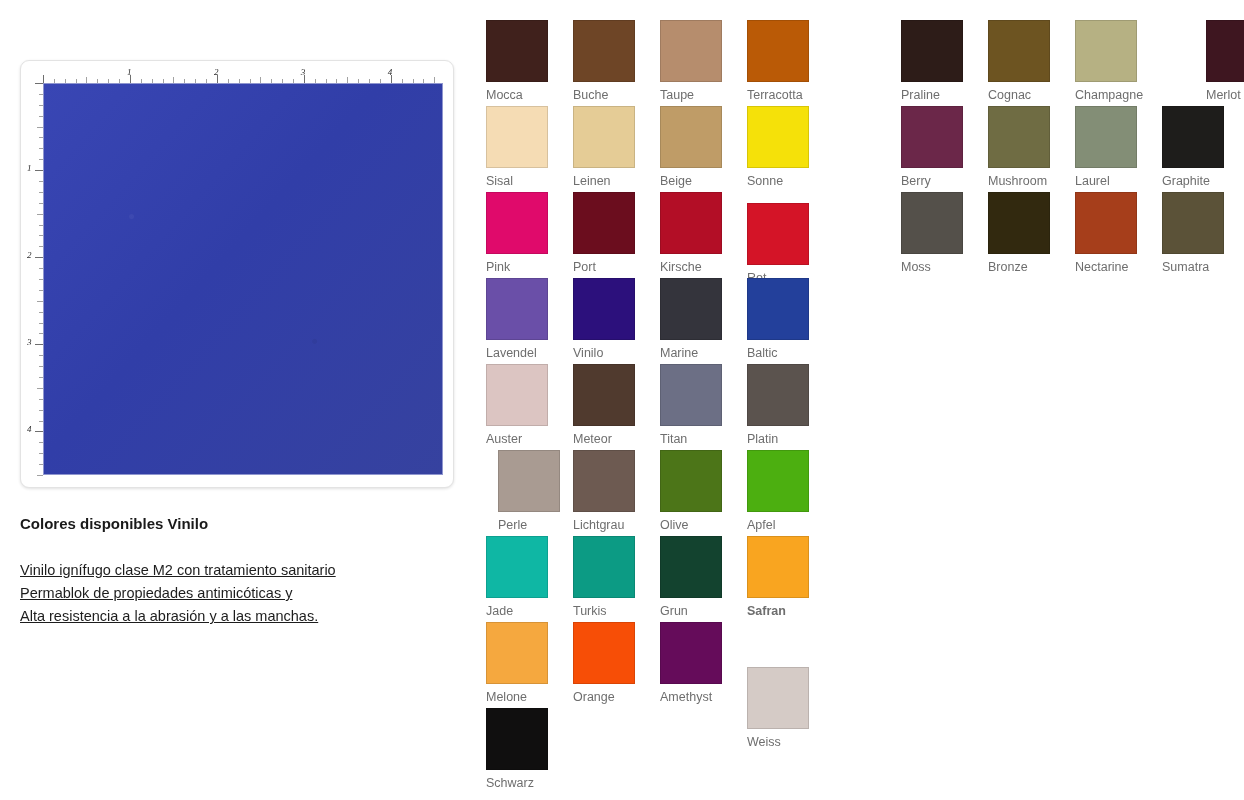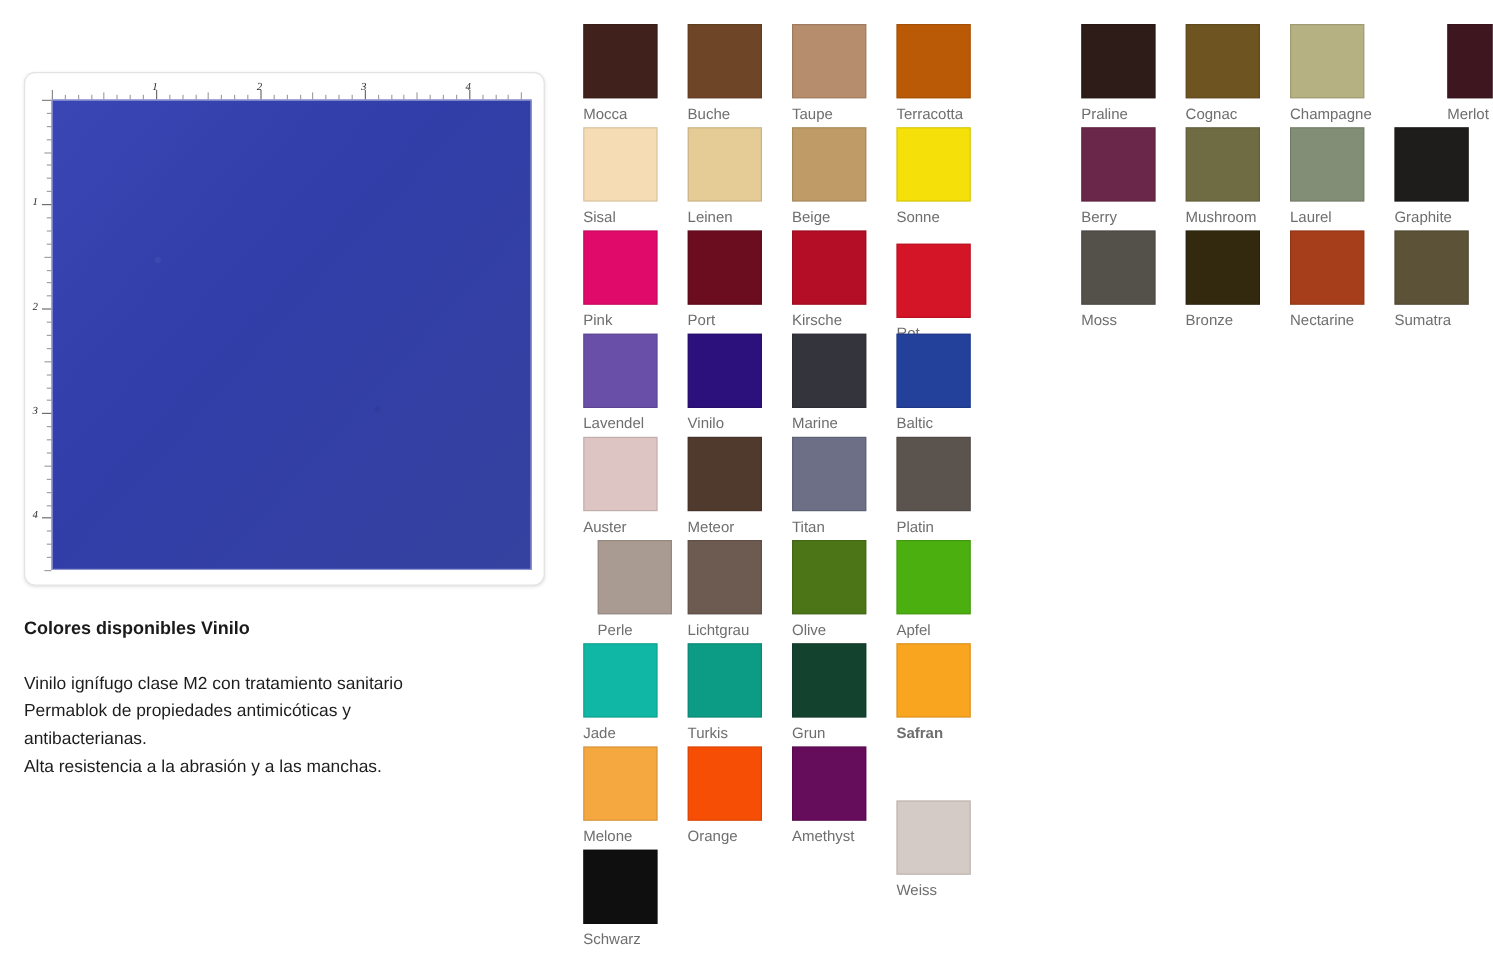--- a/index.html
+++ b/index.html
@@ -58,21 +58,21 @@
     border: 1px solid #8f96cf;
   }
 
   
   #desc-heading {
     position: absolute; left: 20px; top: 515px;
     font-size: 15px; font-weight: bold; color: #1a1a1a;
   }
   #desc-body {
     position: absolute; left: 20px; top: 559px; width: 400px;
-    font-size: 14.5px; color: #1d1d1d; line-height: 23px;
+    font-size: 14.5px; color: #1d1d1d; line-height: 23px; text-decoration: underline;
   }
   #desc-body div { white-space: nowrap; }
 
   
   .swatch-group { position: absolute; }
   #group-main { left: 486px; top: 20px; }
   #group-side { left: 901px; top: 20px; }
 
   .swatch-cell {
     position: absolute; width: 70px;
@@ -184,21 +184,20 @@
           <div class="tick-num" style="top: 341.444px; left: 0px;">4</div>
         </div>
       <div id="main-swatch-color" style="background-color: rgb(51, 64, 173);"></div>
     </div>
 
     <div id="desc-heading">Colores disponibles Vinilo</div>
 
     <div id="desc-body">
         <div>Vinilo ignífugo clase M2 con tratamiento sanitario</div>
         <div>Permablok de propiedades antimicóticas y</div>
-        <div>antibacterianas.</div>
         <div>Alta resistencia a la abrasión y a las manchas.</div>
       </div>
   </div>
 
   <div class="swatch-group" id="group-main">
       <div class="swatch-cell" style="left: 0px; top: 0px;">
         <div class="swatch-chip" style="background-color: rgb(64, 33, 28);"></div>
         <div class="swatch-label">Mocca</div>
       </div>
       <div class="swatch-cell" style="left: 87px; top: 0px;">

